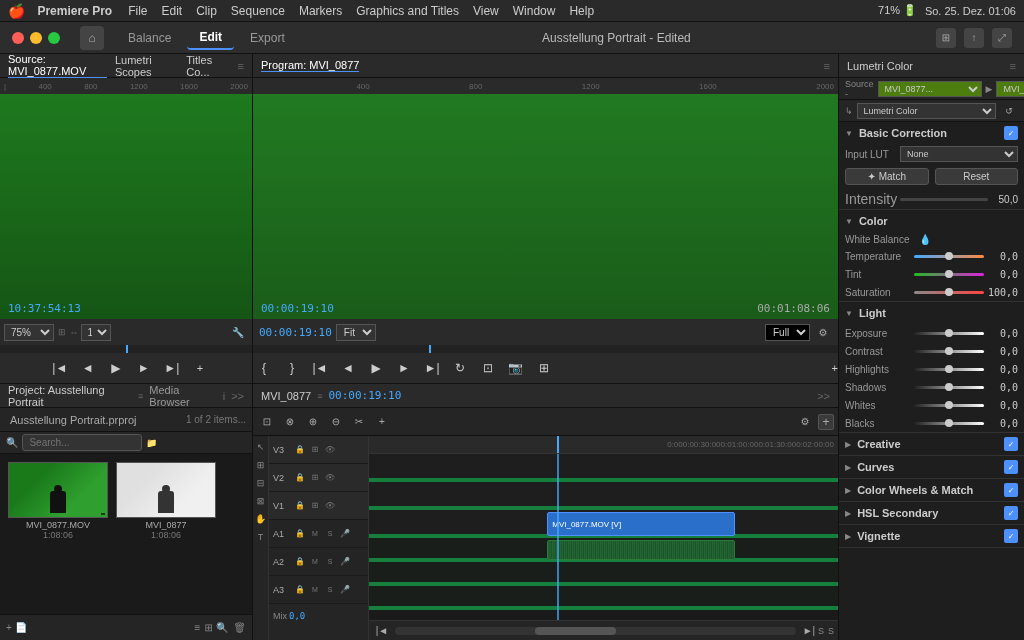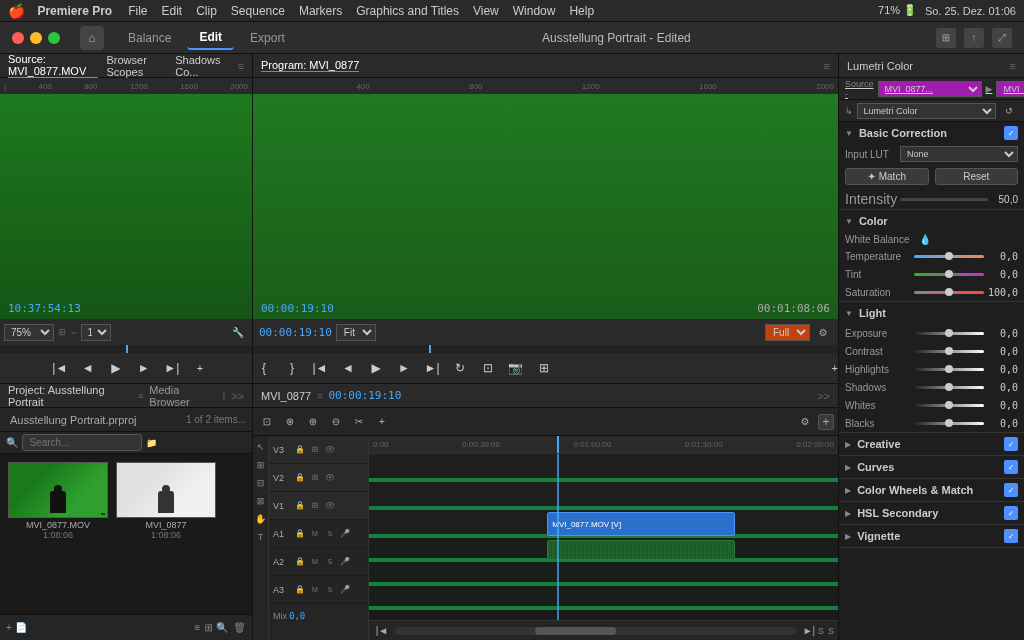--- a/index.html
+++ b/index.html
@@ -390,21 +390,21 @@
       font-family: monospace;
     }
     .fit-select {
       background: #333;
       border: 1px solid #555;
       color: #ccc;
       font-size: 10px;
       padding: 1px 3px;
     }
     .full-select {
-      background: #c2410c;
+      background: #000000;
       border: 1px solid #555;
       color: #ccc;
       font-size: 10px;
       padding: 1px 3px;
       margin-left: auto;
     }
     .program-timeline-scrubber {
       height: 8px;
       background: #222;
       position: relative;
@@ -508,21 +508,21 @@
       align-items: center;
       padding: 0 4px;
       position: relative;
       border-bottom: 1px solid #333;
     }
     .tl-ruler-marks {
       display: flex;
       width: 100%;
       color: #666;
       font-size: 8px;
-      justify-content: space-between;
+      justify-content: flex-end;
     }
     .tl-playhead {
       position: absolute;
       left: 40%;
       top: 0;
       width: 2px;
       height: 100%;
       background: #4af;
       z-index: 10;
     }
@@ -659,24 +659,23 @@
     }
     .lc-source-row {
       height: 22px;
       background: #252525;
       display: flex;
       align-items: center;
       padding: 0 6px;
       gap: 4px;
       border-bottom: 1px solid #111;
       font-size: 10px;
-      text-decoration: underline;
     }
     .lc-source-select {
-      background: #a21caf;
+      background: #4d7c0f;
       border: 1px solid #555;
       color: #ccc;
       font-size: 9px;
       padding: 1px 2px;
       flex: 1;
     }
     .lc-effect-row {
       height: 22px;
       background: #252525;
       display: flex;
@@ -949,22 +948,22 @@
   </div>
 </div>
 
 <div class="main-layout">
 
   <div class="left-panel">
 
     <div class="source-monitor">
       <div class="panel-header">
         <span class="panel-header-tab active">Source: MVI_0877.MOV</span>
-        <span class="panel-header-tab">Browser Scopes</span>
-        <span class="panel-header-tab">Shadows Co...</span>
+        <span class="panel-header-tab">Lumetri Scopes</span>
+        <span class="panel-header-tab">Titles Co...</span>
         <span style="margin-left:auto;color:#666;cursor:pointer;">≡</span>
       </div>
 
       <div class="prog-ruler">
         <div class="ruler-marks">
           <span>|</span>
             <span>400</span>
             <span>800</span>
             <span>1200</span>
             <span>1600</span>

